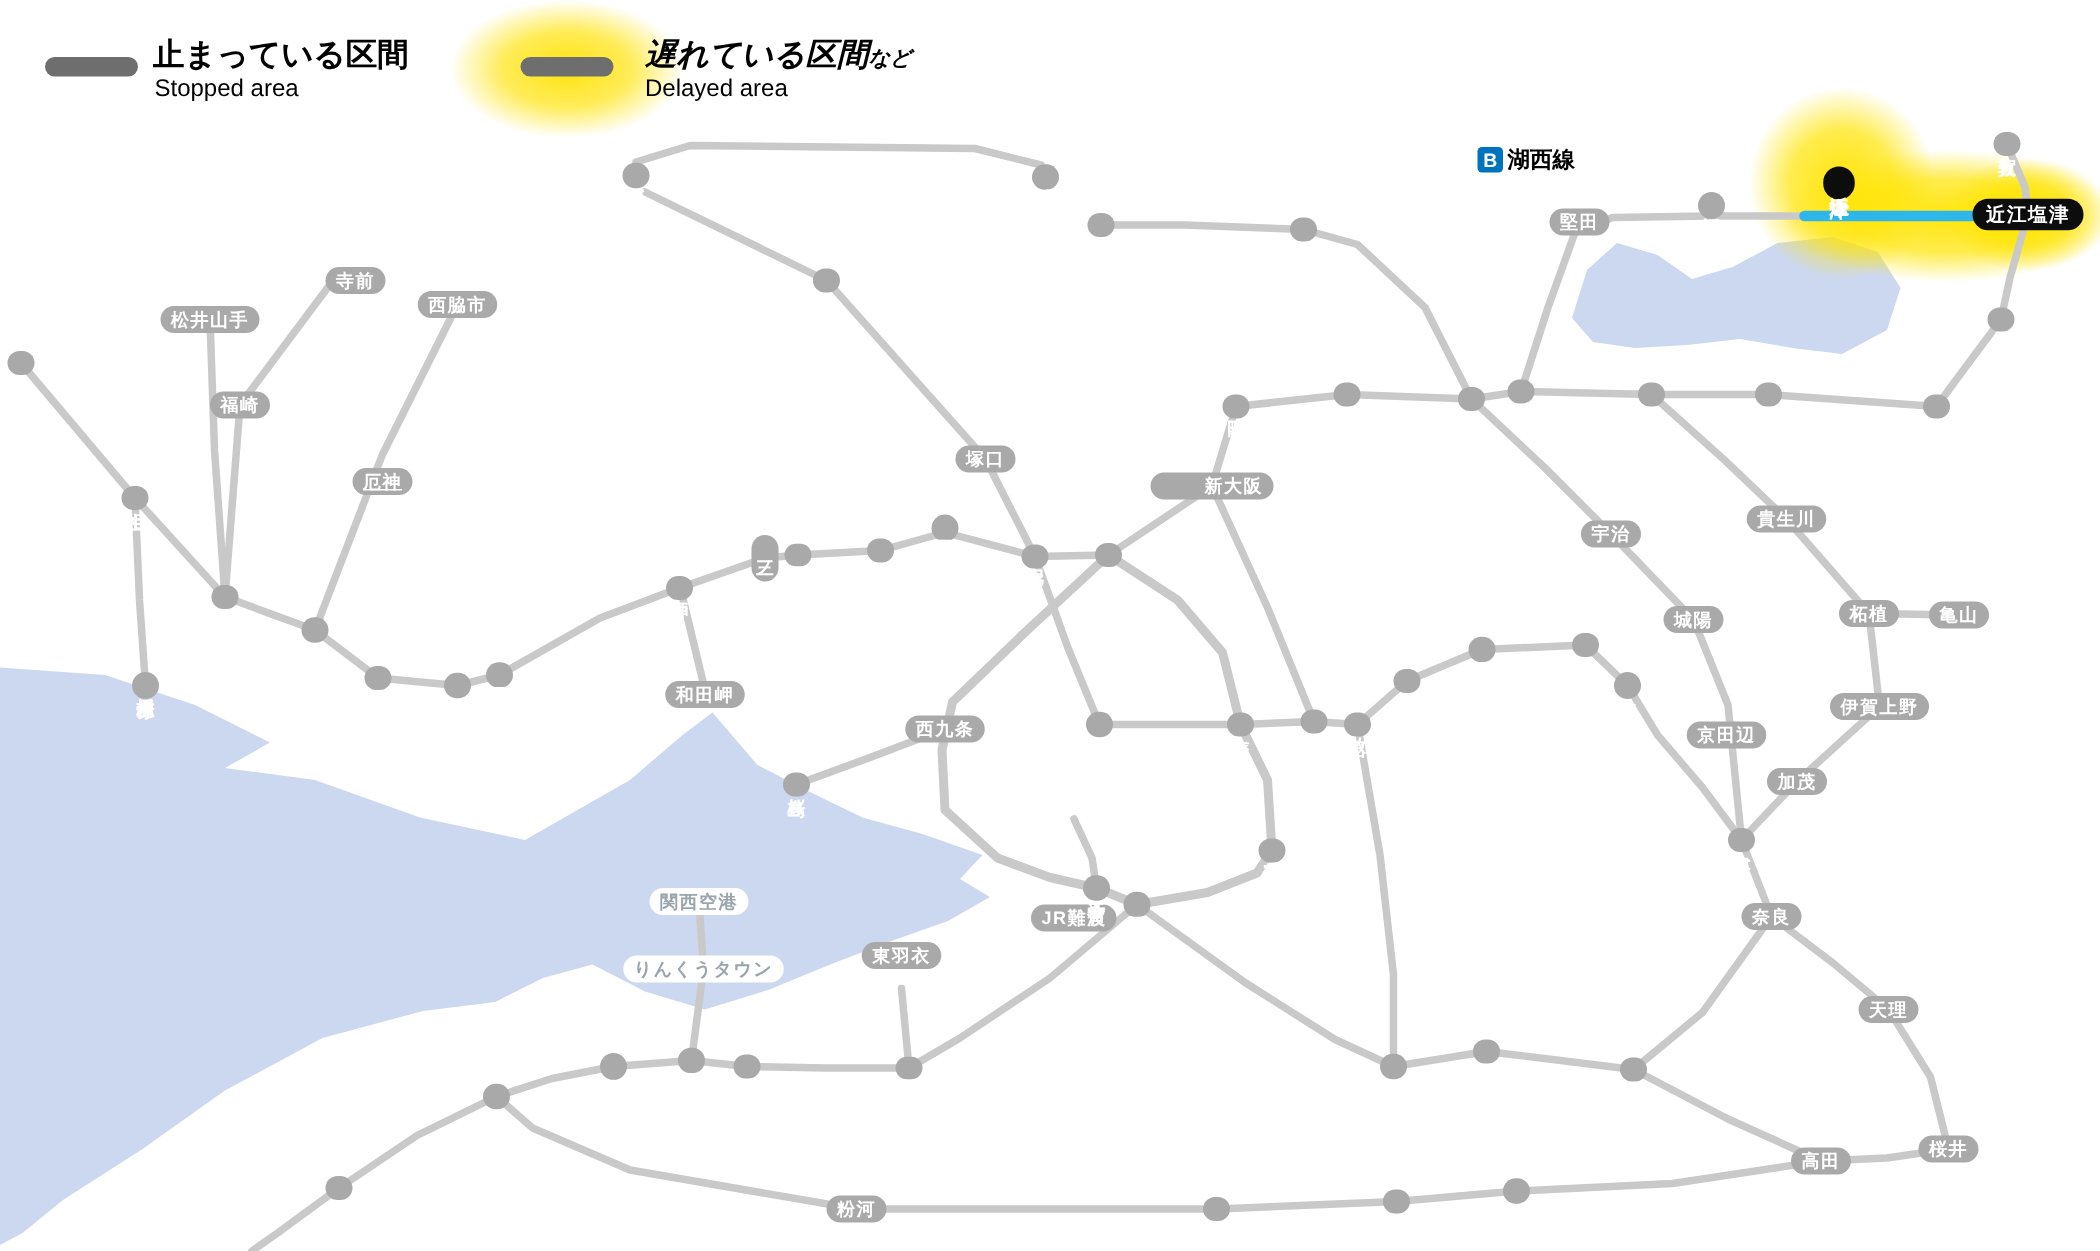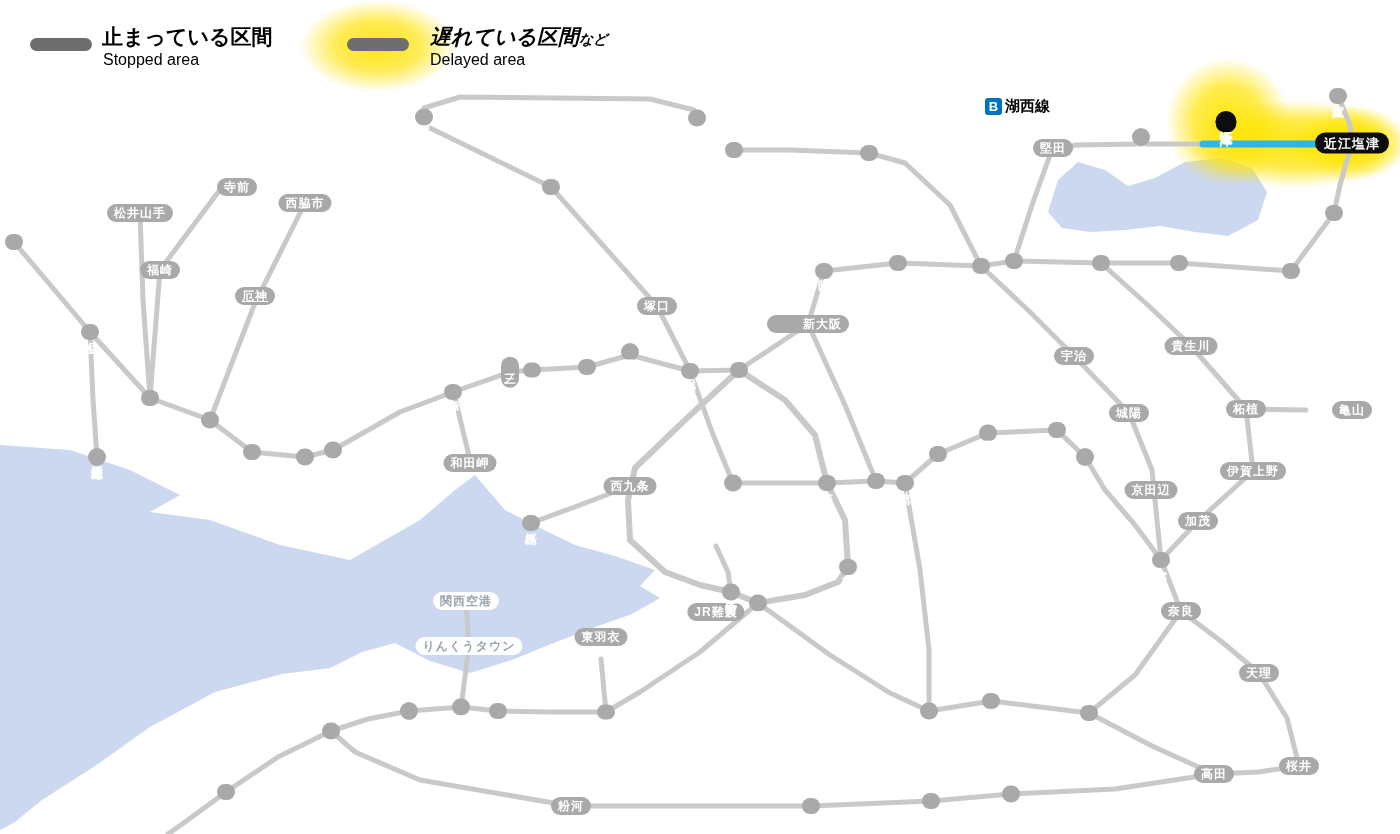--- a/index.html
+++ b/index.html
@@ -132,21 +132,21 @@
       <div class="pill v" style="left: 305px; top: 457px;">大久保</div>
       <div class="pill v" style="left: 252px; top: 452px;">土山</div>
       <div class="pill v" style="left: 210px; top: 420px;">加古川</div>
       <div class="pill v" style="left: 150px; top: 398px;">姫路</div>
       <div class="pill v" style="left: 90px; top: 332px;">相生</div>
       <div class="pill v" style="left: 14px; top: 242px;">上郡</div>
       <div class="pill v" style="left: 97px; top: 457px;">播州赤穂</div>
       <div class="pill h" style="left: 160px; top: 270px; text-align: right;">福崎</div>
       <div class="pill h" style="left: 237px; top: 187px;">寺前</div>
       <div class="pill h" style="left: 140px; top: 213px;">松井山手</div>
-      <div class="pill h" style="left: 255px; top: 296px; text-decoration: underline;">厄神</div>
+      <div class="pill h" style="left: 255px; top: 321px; text-decoration: underline;">厄神</div>
       <div class="pill h" style="left: 305px; top: 203px;">西脇市</div>
       <div class="pill h" style="left: 630px; top: 486px;">西九条</div>
       <div class="pill v" style="left: 531px; top: 523px;">桜島</div>
       <div class="pill v" style="left: 733px; top: 483px;">北新地</div>
       <div class="pill h" style="left: 716px; top: 578px; margin-top: 34px;">JR難波</div>
       <div class="pill v" style="left: 731px; top: 592px;">新今宮</div>
       <div class="pill v" style="left: 758px; top: 603px;">天王寺</div>
       <div class="pill v" style="left: 848px; top: 567px;">鶴橋</div>
       <div class="pill v" style="left: 827px; top: 483px;">京橋</div>
       <div class="pill v" style="left: 876px; top: 481px;">鴫野</div>
@@ -155,21 +155,21 @@
       <div class="pill v" style="left: 988px; top: 433px;">四条畷</div>
       <div class="pill v" style="left: 1057px; top: 430px;">長尾</div>
       <div class="pill v" style="left: 1085px; top: 457px;">松井山手</div>
       <div class="pill h" style="left: 1105px; top: 490px; margin-left: 46px;">京田辺</div>
       <div class="pill v" style="left: 1161px; top: 560px;">木津</div>
       <div class="pill h" style="left: 1181px; top: 611px;">奈良</div>
       <div class="pill h" style="left: 1074px; top: 356px;">宇治</div>
       <div class="pill h" style="left: 1129px; top: 413px;">城陽</div>
       <div class="pill h" style="left: 1191px; top: 346px;">貴生川</div>
       <div class="pill h" style="left: 1246px; top: 409px;">柘植</div>
-      <div class="pill h" style="left: 1306px; top: 410px; margin-left: 46px;">亀山</div>
+      <div class="pill h" style="left: 1306px; top: 410px;">亀山</div>
       <div class="pill h" style="left: 1253px; top: 471px;">伊賀上野</div>
       <div class="pill h" style="left: 1198px; top: 521px;">加茂</div>
       <div class="pill h" style="left: 1259px; top: 673px;">天理</div>
       <div class="pill h" style="left: 1299px; top: 766px;">桜井</div>
       <div class="pill h" style="left: 1214px; top: 774px;">高田</div>
       <div class="pill v" style="left: 1089px; top: 713px;">王寺</div>
       <div class="pill v" style="left: 991px; top: 701px;">柏原</div>
       <div class="pill v" style="left: 929px; top: 711px;">久宝寺</div>
       <div class="pill h w" style="left: 466px; top: 601px;">関西空港</div>
       <div class="pill h w" style="left: 469px; top: 646px;">りんくうタウン</div>

